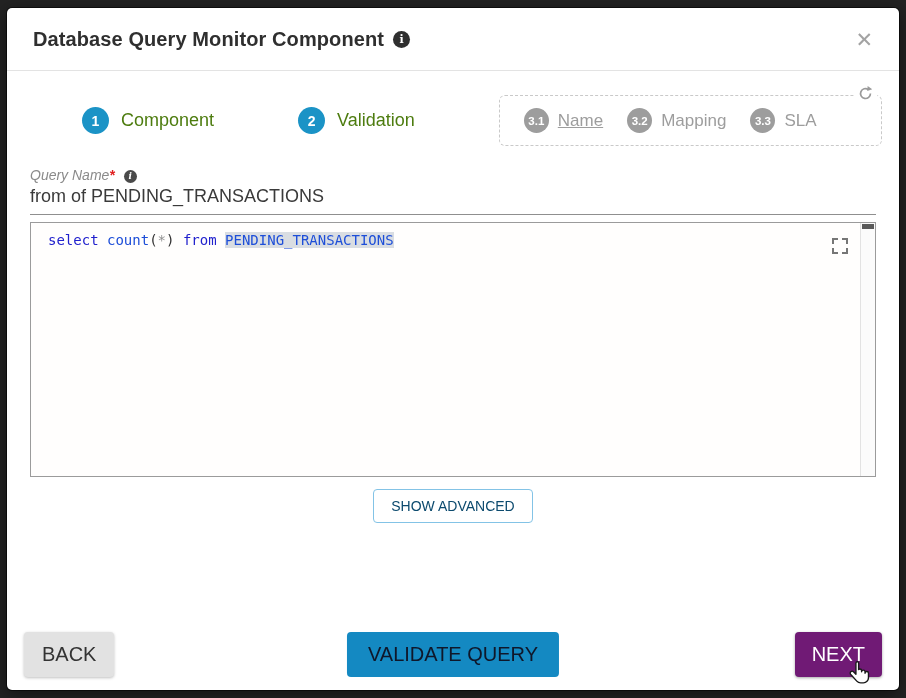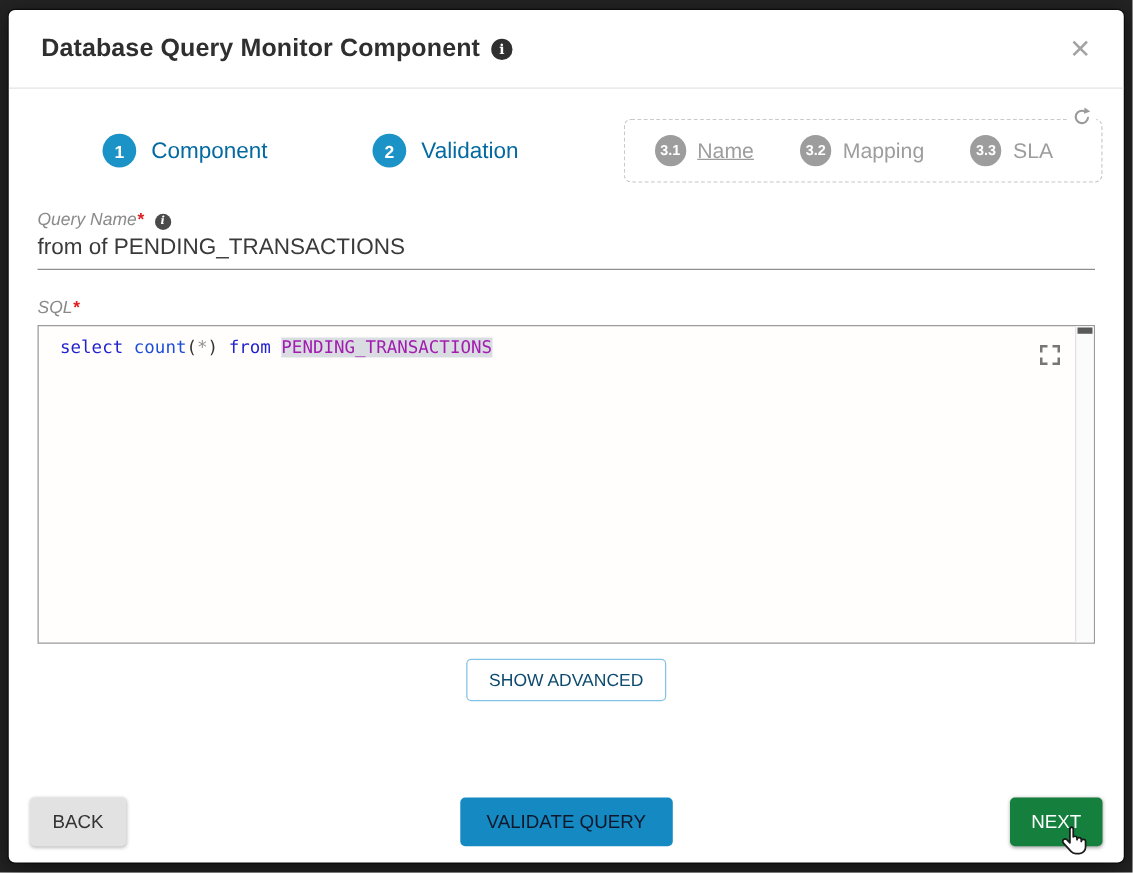--- a/index.html
+++ b/index.html
@@ -37,26 +37,26 @@
   .steps-row {
     display:flex; align-items:center;
     padding:24px 44px 0 75px; flex:0 0 auto; position:relative;
   }
   .step { display:flex; align-items:center; margin-right:84px; cursor:pointer; }
   .step-circle {
     width:27px; height:27px; border-radius:50%; background:#1b93c6; color:#fff;
     display:flex; align-items:center; justify-content:center;
     font-size:14px; font-weight:bold; flex:0 0 auto;
   }
-  .step-label { color:#0369a1; font-size:18px; margin-left:12px; }
+  .step-label { color:#4d7c0f; font-size:18px; margin-left:12px; }
 
   .substeps {
     margin-left:auto; position:relative;
     border:1px dashed #c9c9c9; border-radius:6px;
-    display:flex; align-items:center; gap:37px;
+    display:flex; align-items:center; gap:24px;
     padding:12px 30px 12px 24px; min-width:383px;
   }
   .substep { display:flex; align-items:center; cursor:pointer; }
   .substep-circle {
     width:25px; height:25px; border-radius:50%; background:#9d9d9d; color:#fff;
     display:flex; align-items:center; justify-content:center;
     font-size:11.5px; font-weight:bold; flex:0 0 auto;
   }
   .substep-label { color:#9d9d9d; font-size:17px; margin-left:9px; }
   .substep-label.underlined { text-decoration:underline; }
@@ -95,21 +95,21 @@
     border:1px solid #9b9b9b; background:#fffefd; cursor:text; overflow:hidden;
   }
   .code-line {
     font-family:"DejaVu Sans Mono","Liberation Mono",monospace;
     font-size:14px; white-space:pre; padding:9px 0 0 17px; color:#333;
   }
   .tk-kw { color:#2121cd; }
   .tk-fn { color:#1d4ed8; }
   .tk-star { color:#909090; }
   .tk-plain { color:#333; }
-  .tk-table { color:#a21caf; background:#d9dde2; }
+  .tk-table { color:#1d4ed8; background:#d9dde2; }
   .v-scroll {
     position:absolute; top:0; right:0; width:15px; height:100%;
     border-left:1px solid #e2e2e2; background:#fbfbfb; cursor:pointer;
   }
   .v-thumb { position:absolute; top:1px; left:1px; width:12px; height:5px; background:#5a5a5a; }
   .expand-icon { position:absolute; top:15px; right:27px; width:16px; height:16px; cursor:pointer; }
   .corner { position:absolute; width:6px; height:6px; border:2px solid #767676; }
   .c-tl { top:0; left:0; border-right:none; border-bottom:none; }
   .c-tr { top:0; right:0; border-left:none; border-bottom:none; }
   .c-bl { bottom:0; left:0; border-right:none; border-top:none; }
@@ -121,33 +121,33 @@
     background:#fff; border:1px solid #83c3e6; color:#0c4a6e;
     font-size:14px; padding:8px 17px; border-radius:4px; cursor:pointer;
     font-family:inherit;
   }
 
   
   .footer {
     margin-top:auto; flex:0 0 auto; position:relative;
     padding:0 17px 13px 17px; height:60px;
   }
-  .btn { border:none; border-radius:4px; font-size:15px; cursor:pointer; font-family:inherit; }
+  .btn { border:none; border-radius:4px; font-size:20px; cursor:pointer; font-family:inherit; }
   .btn-back {
     position:absolute; left:17px; bottom:13px;
     background:#e2e2e2; color:#333; padding:11px 18px;
     box-shadow:0 1px 3px rgba(0,0,0,.25);
   }
   .btn-validate {
     position:absolute; left:50%; transform:translateX(-50%); bottom:13px;
     background:#1489c2; color:#0f172a; padding:11px 21px;
   }
   .btn-next {
     position:absolute; right:17px; bottom:13px;
-    background:#15803d; color:#fff; padding:11px 17px;
+    background:#701a75; color:#fff; padding:11px 17px;
     box-shadow:0 1px 3px rgba(0,0,0,.35);
   }
   .cursor-overlay {
     position:absolute; right:26px; bottom:0px; width:26px; height:30px;
     pointer-events:none; z-index:5;
   }
 </style>
 </head>
 <body>
 
@@ -193,23 +193,20 @@
 
 
   <div class="content">
 
     <div class="field-label">
       <span>Query Name</span><span class="req">*</span>
       <span class="mini-info">i</span>
     </div>
     <div class="query-name-value">from of PENDING_TRANSACTIONS</div>
 
-    <div class="field-label sql-label">
-      <span>SQL</span><span class="req">*</span>
-    </div>
 
     <div class="editor">
       <div class="code-line"><span class="tk-kw">select </span><span class="tk-fn">count</span><span class="tk-plain">(</span><span class="tk-star">*</span><span class="tk-plain">) </span><span class="tk-kw">from </span><span class="tk-table">PENDING_TRANSACTIONS</span></div>
       <div class="expand-icon">
         <span class="corner c-tl"></span>
         <span class="corner c-tr"></span>
         <span class="corner c-bl"></span>
         <span class="corner c-br"></span>
       </div>
       <div class="v-scroll">

